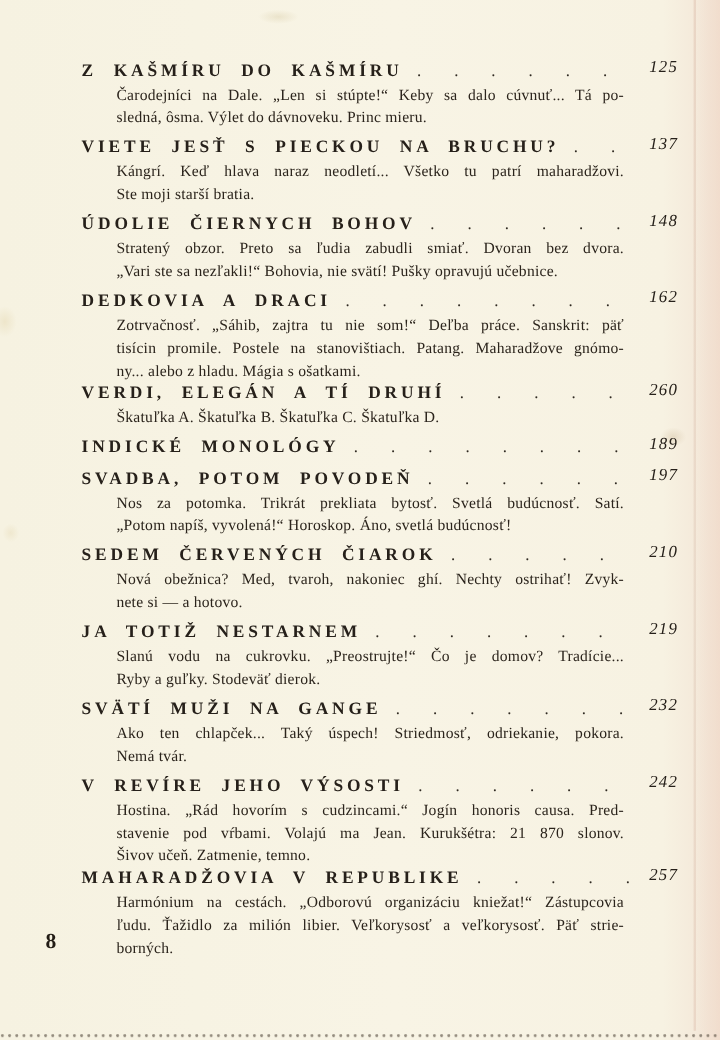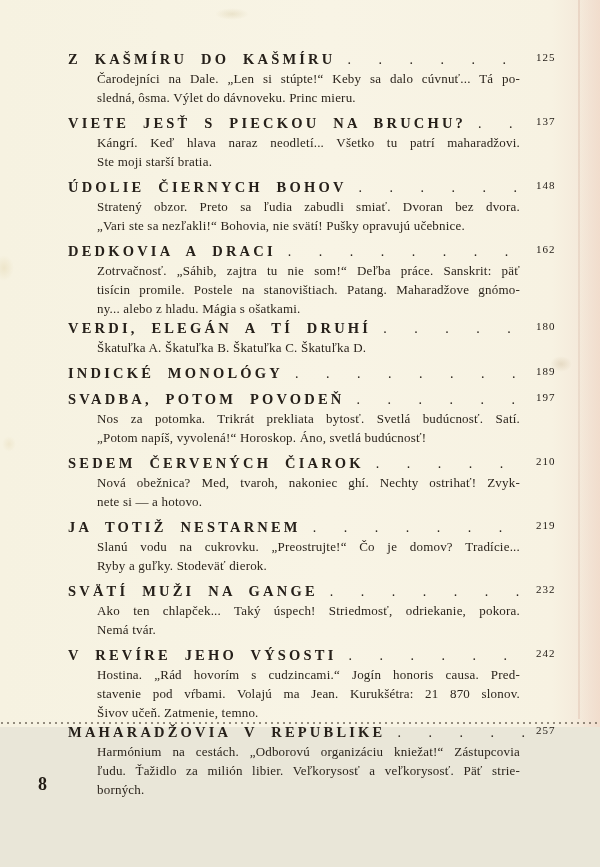--- a/index.html
+++ b/index.html
@@ -2,21 +2,21 @@
 <html><head>
 <meta charset="utf-8">
 <style>
   html,body{margin:0;padding:0;}
   body{
     width:600px;height:867px;overflow:hidden;
     font-family:"Liberation Serif","DejaVu Serif",serif;
     background:#e9e6d8;
   }
   .paper{
-    position:relative;width:600px;height:727px;
+    position:relative;width:600px;height:867px;
     background:linear-gradient(90deg,#f6f2e1 0%, #f8f4e5 55%, #f7f2e2 92%, #f4e9da 97%, #f2e3d6 100%);
   }
   
   .edge-line{
     position:absolute;top:0;bottom:8px;right:20px;width:2px;
     background:linear-gradient(180deg, rgba(205,160,140,.28), rgba(190,150,130,.18) 60%, rgba(205,160,140,.26));
     pointer-events:none;
   }
   .edge-tint{
     position:absolute;top:0;bottom:0;right:0;width:20px;
@@ -49,23 +49,23 @@
     font-weight:bold;font-size:14.5px;
     letter-spacing:3.2px;word-spacing:7px;
     color:#26201a;flex:0 0 auto;
   }
   .dots{
     flex:1 1 0;min-width:10px;overflow:hidden;
     font-size:14px;letter-spacing:3px;word-spacing:18px;
     margin:0 6px 0 12px;color:#2e2820;
   }
   .pnum{
-    flex:0 0 auto;min-width:34px;text-align:left;
-    font-size:11px;color:#26201a;
-    position:relative;top:-3px;letter-spacing:1px;
+    flex:0 0 auto;min-width:34px;text-align:center;
+    font-size:14px;color:#26201a;
+    position:relative;top:-3px;letter-spacing:1px;font-style:italic;
   }
   .desc{
     margin:0 4px 0 29px;width:423px;
     font-size:13px;line-height:19px;color:#2b241c;
     letter-spacing:.2px;
   }
   .desc .line{text-align:justify;}
   .desc .line.jl{text-align-last:justify;}
   .desc .line.last{text-align:center;text-align-last:left;}
   .folio{
@@ -125,21 +125,21 @@
         <div class="desc">
           <div class="line jl">Zotrvačnosť. „Sáhib, zajtra tu nie som!“ Deľba práce. Sanskrit: päť</div>
           <div class="line jl">tisícin promile. Postele na stanovištiach. Patang. Maharadžove gnómo-</div>
           <div class="line last">ny... alebo z hladu. Mágia s ošatkami.</div>
         </div>
       </div>
       <div class="entry">
         <div class="head">
           <span class="title">VERDI, ELEGÁN A TÍ DRUHÍ</span>
           <span class="dots">. . . . . . . . . . . . . . . . . . . . . . . . . . . . . . . . . . . . . . . .</span>
-          <span class="pnum">180</span>
+          <span class="pnum">260</span>
         </div>
         <div class="desc">
           <div class="line last">Škatuľka A. Škatuľka B. Škatuľka C. Škatuľka D.</div>
         </div>
       </div>
       <div class="entry">
         <div class="head">
           <span class="title">INDICKÉ MONOLÓGY</span>
           <span class="dots">. . . . . . . . . . . . . . . . . . . . . . . . . . . . . . . . . . . . . . . .</span>
           <span class="pnum">189</span>

